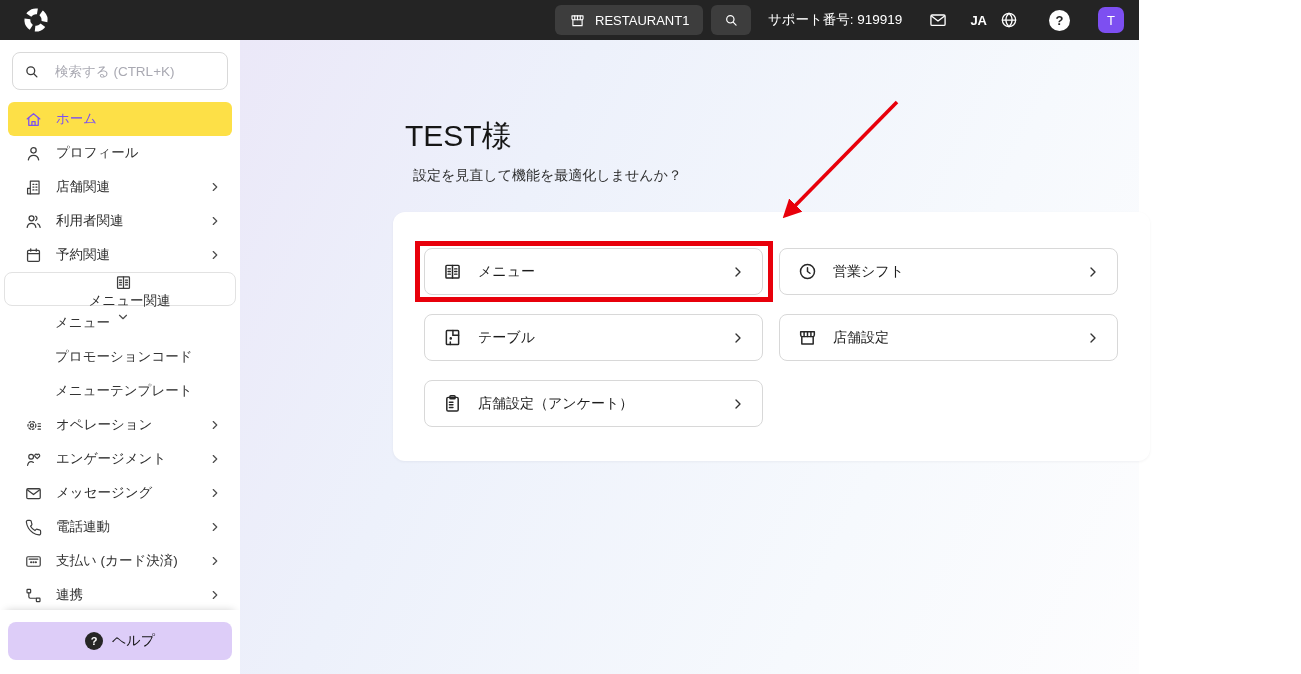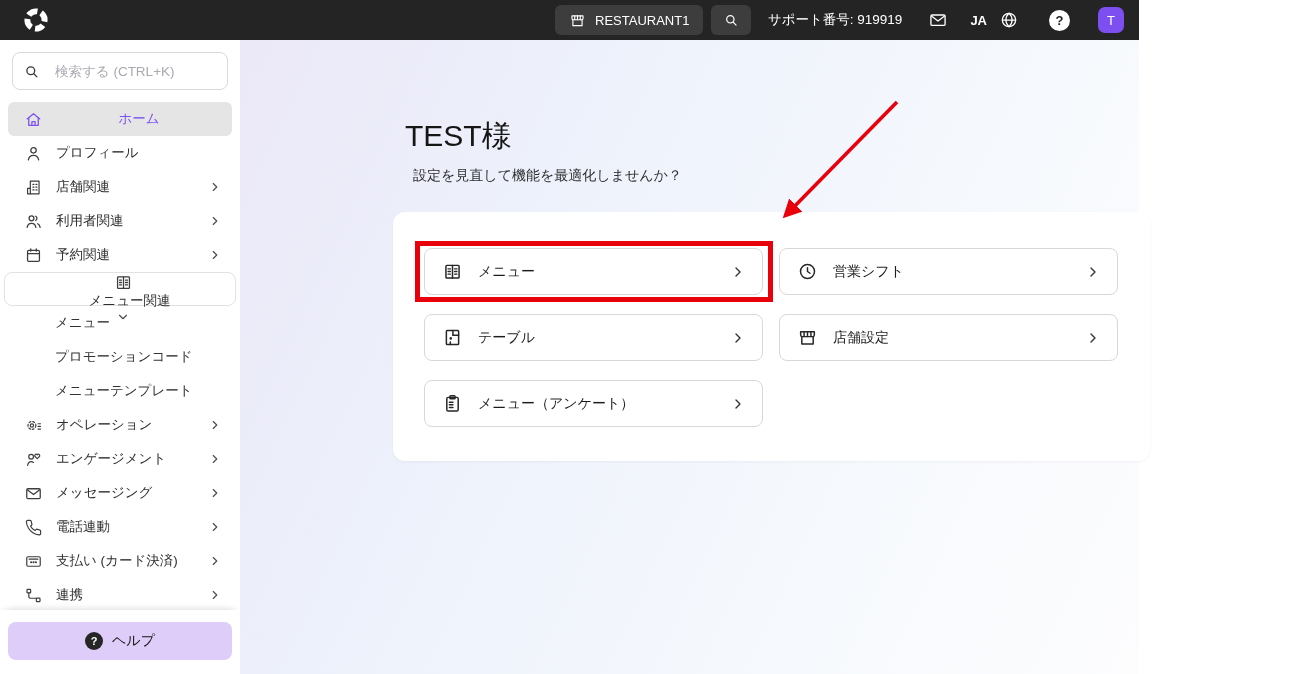--- a/index.html
+++ b/index.html
@@ -59,21 +59,21 @@
   }
   .search-box input::placeholder { color:#a9a9b2; }
   .nav { flex:1; overflow:hidden; padding-bottom:6px; }
   .side-item {
     height:34px; margin:0 8px; border-radius:6px; display:flex; align-items:center;
     padding:0 10px 0 16px; cursor:pointer; color:#2e2e2e; font-size:13.5px; background:#fff;
   }
   .side-item .si-icon { width:19px; height:19px; display:flex; align-items:center; color:#3d3d3d; flex:0 0 auto; }
   .side-item .si-label { margin-left:13px; flex:1; white-space:nowrap; }
   .side-item .si-chev { color:#4c4c4c; display:flex; }
-  .side-item.active { background:#e5e5e5; color:#7c50f2;text-align:center; }
+  .side-item.active { background:#fde047; color:#7c50f2; }
   .side-item.active .si-icon { color:#7c50f2; }
   .side-item.group-open {
     margin:0 4px; padding:0 14px 0 20px; border:1px solid #e2e2e2; border-radius:8px;flex-direction:column;
   }
   .side-sub {
     height:34px; margin:0 8px; border-radius:6px; display:flex; align-items:center;
     padding-left:47px; font-size:13.5px; color:#333; cursor:pointer;
   }
   .side-footer {
     flex:0 0 auto; padding:12px 8px 14px;
@@ -474,21 +474,21 @@
 
           <div class="cell">
             <button class="tile-btn">
               <span class="tile-icon">
                 <svg width="21" height="21" viewBox="0 0 24 24" fill="none" stroke="currentColor" stroke-width="1.7" stroke-linecap="round" stroke-linejoin="round">
                   <rect x="5.5" y="5" width="13" height="15.5" rx="1.5"></rect>
                   <rect x="9" y="3.2" width="6" height="3.4" rx="1"></rect>
                   <path d="M8.5 10.5h4M8.5 13.5h4M8.5 16.5h4"></path>
                 </svg>
               </span>
-              <span class="tile-label">メニュー（アンケート）</span>
+              <span class="tile-label">店舗設定（アンケート）</span>
               <span class="tile-chev">
                 <svg width="16" height="16" viewBox="0 0 24 24" fill="none" stroke="currentColor" stroke-width="2" stroke-linecap="round" stroke-linejoin="round">
                     <path d="m9 6 6 6-6 6"></path>
                   </svg>
               </span>
             </button>
           </div>
 
         </div>
       </div>

